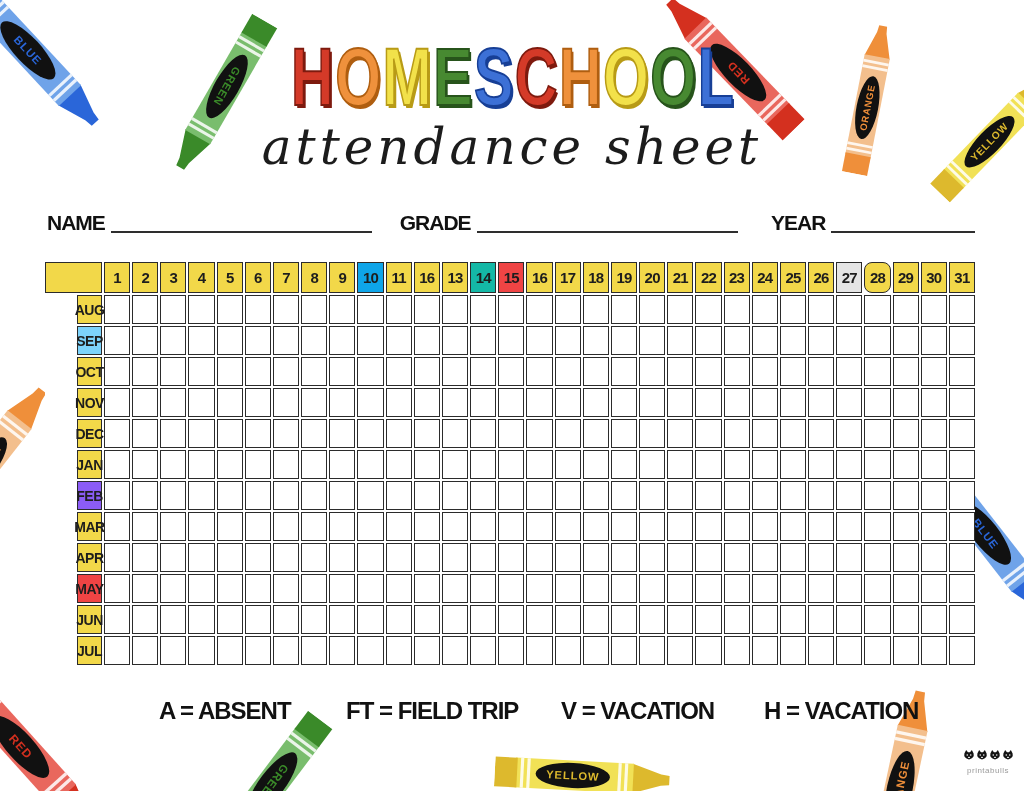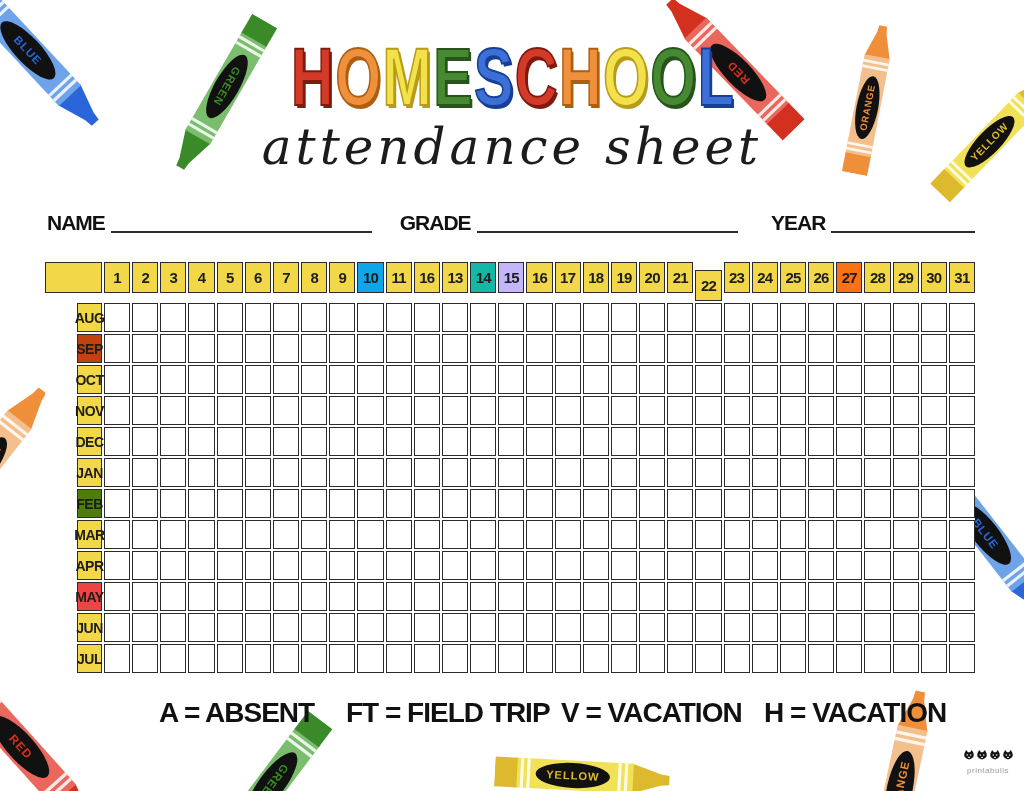--- a/index.html
+++ b/index.html
@@ -33,21 +33,21 @@
   #table {
     position:absolute; left:45px; top:262px; width:930px; z-index:1;
     display:grid; grid-template-columns:57px repeat(31, 1fr); gap:2px;
     background:#ffffff;
   }
   .cell { display:flex; align-items:center; justify-content:center; border:1.6px solid #2b2b2b; }
   .hcell { height:31px; font-weight:700; font-size:15px; letter-spacing:-0.8px; color:#1d1d1d; }
   .mcell { height:29px; font-weight:700; font-size:14px; letter-spacing:-0.5px; color:#1d1d1d;margin-left:32px; }
   .dcell { height:29px; background:#fff; }
 
-  .legend-item { position:absolute; top:697px; z-index:3; font-size:28px; font-weight:700; letter-spacing:-1px; color:#111; white-space:nowrap; }
+  .legend-item { position:absolute; top:697px; z-index:3; font-size:24px; font-weight:700; letter-spacing:-1px; color:#111; white-space:nowrap; }
 
   #watermark { position:absolute; left:960px; top:747px; width:56px; z-index:3; text-align:center; }
   #watermark .dogs { display:flex; justify-content:center; gap:1px; }
   #watermark .wm-text { font-size:8px; color:#9a9a9a; letter-spacing:0.5px; margin-top:1px; }
 </style>
 </head>
 <body>
 
 <div id="page">
 
@@ -201,34 +201,34 @@
       <div class="cell hcell" style="background: rgb(242, 216, 73);">5</div>
       <div class="cell hcell" style="background: rgb(242, 216, 73);">6</div>
       <div class="cell hcell" style="background: rgb(242, 216, 73);">7</div>
       <div class="cell hcell" style="background: rgb(242, 216, 73);">8</div>
       <div class="cell hcell" style="background: rgb(242, 216, 73);">9</div>
       <div class="cell hcell" style="background: #0ea5e9;">10</div>
       <div class="cell hcell" style="background: rgb(242, 216, 73);">11</div>
       <div class="cell hcell" style="background: rgb(242, 216, 73);">16</div>
       <div class="cell hcell" style="background: rgb(242, 216, 73);">13</div>
       <div class="cell hcell" style="background: #14b8a6;">14</div>
-      <div class="cell hcell" style="background: #c4b5fd;">15</div>
+      <div class="cell hcell" style="background: #ef4444;">15</div>
       <div class="cell hcell" style="background: rgb(242, 216, 73);">16</div>
       <div class="cell hcell" style="background: rgb(242, 216, 73);">17</div>
       <div class="cell hcell" style="background: rgb(242, 216, 73);">18</div>
       <div class="cell hcell" style="background: rgb(242, 216, 73);">19</div>
       <div class="cell hcell" style="background: rgb(242, 216, 73);">20</div>
       <div class="cell hcell" style="background: rgb(242, 216, 73);">21</div>
-      <div class="cell hcell" style="background: rgb(242, 216, 73); margin-top: 8px;">22</div>
+      <div class="cell hcell" style="background: rgb(242, 216, 73);">22</div>
       <div class="cell hcell" style="background: rgb(242, 216, 73);">23</div>
       <div class="cell hcell" style="background: rgb(242, 216, 73);">24</div>
       <div class="cell hcell" style="background: rgb(242, 216, 73);">25</div>
       <div class="cell hcell" style="background: rgb(242, 216, 73);">26</div>
-      <div class="cell hcell" style="background: #f97316;">27</div>
-      <div class="cell hcell" style="background: rgb(242, 216, 73);">28</div>
+      <div class="cell hcell" style="background: #e5e5e5;">27</div>
+      <div class="cell hcell" style="background: rgb(242, 216, 73); border-radius: 8px;">28</div>
       <div class="cell hcell" style="background: rgb(242, 216, 73);">29</div>
       <div class="cell hcell" style="background: rgb(242, 216, 73);">30</div>
       <div class="cell hcell" style="background: rgb(242, 216, 73);">31</div>
       <div class="cell mcell" style="background: rgb(242, 216, 73);">AUG</div>
       <div class="cell dcell"></div>
       <div class="cell dcell"></div>
       <div class="cell dcell"></div>
       <div class="cell dcell"></div>
       <div class="cell dcell"></div>
       <div class="cell dcell"></div>
@@ -250,21 +250,21 @@
       <div class="cell dcell"></div>
       <div class="cell dcell"></div>
       <div class="cell dcell"></div>
       <div class="cell dcell"></div>
       <div class="cell dcell"></div>
       <div class="cell dcell"></div>
       <div class="cell dcell"></div>
       <div class="cell dcell"></div>
       <div class="cell dcell"></div>
       <div class="cell dcell"></div>
-      <div class="cell mcell" style="background: #c2410c;">SEP</div>
+      <div class="cell mcell" style="background: #7dd3fc;">SEP</div>
       <div class="cell dcell"></div>
       <div class="cell dcell"></div>
       <div class="cell dcell"></div>
       <div class="cell dcell"></div>
       <div class="cell dcell"></div>
       <div class="cell dcell"></div>
       <div class="cell dcell"></div>
       <div class="cell dcell"></div>
       <div class="cell dcell"></div>
       <div class="cell dcell"></div>
@@ -410,21 +410,21 @@
       <div class="cell dcell"></div>
       <div class="cell dcell"></div>
       <div class="cell dcell"></div>
       <div class="cell dcell"></div>
       <div class="cell dcell"></div>
       <div class="cell dcell"></div>
       <div class="cell dcell"></div>
       <div class="cell dcell"></div>
       <div class="cell dcell"></div>
       <div class="cell dcell"></div>
-      <div class="cell mcell" style="background: #4d7c0f;">FEB</div>
+      <div class="cell mcell" style="background: #8b5cf6;">FEB</div>
       <div class="cell dcell"></div>
       <div class="cell dcell"></div>
       <div class="cell dcell"></div>
       <div class="cell dcell"></div>
       <div class="cell dcell"></div>
       <div class="cell dcell"></div>
       <div class="cell dcell"></div>
       <div class="cell dcell"></div>
       <div class="cell dcell"></div>
       <div class="cell dcell"></div>

